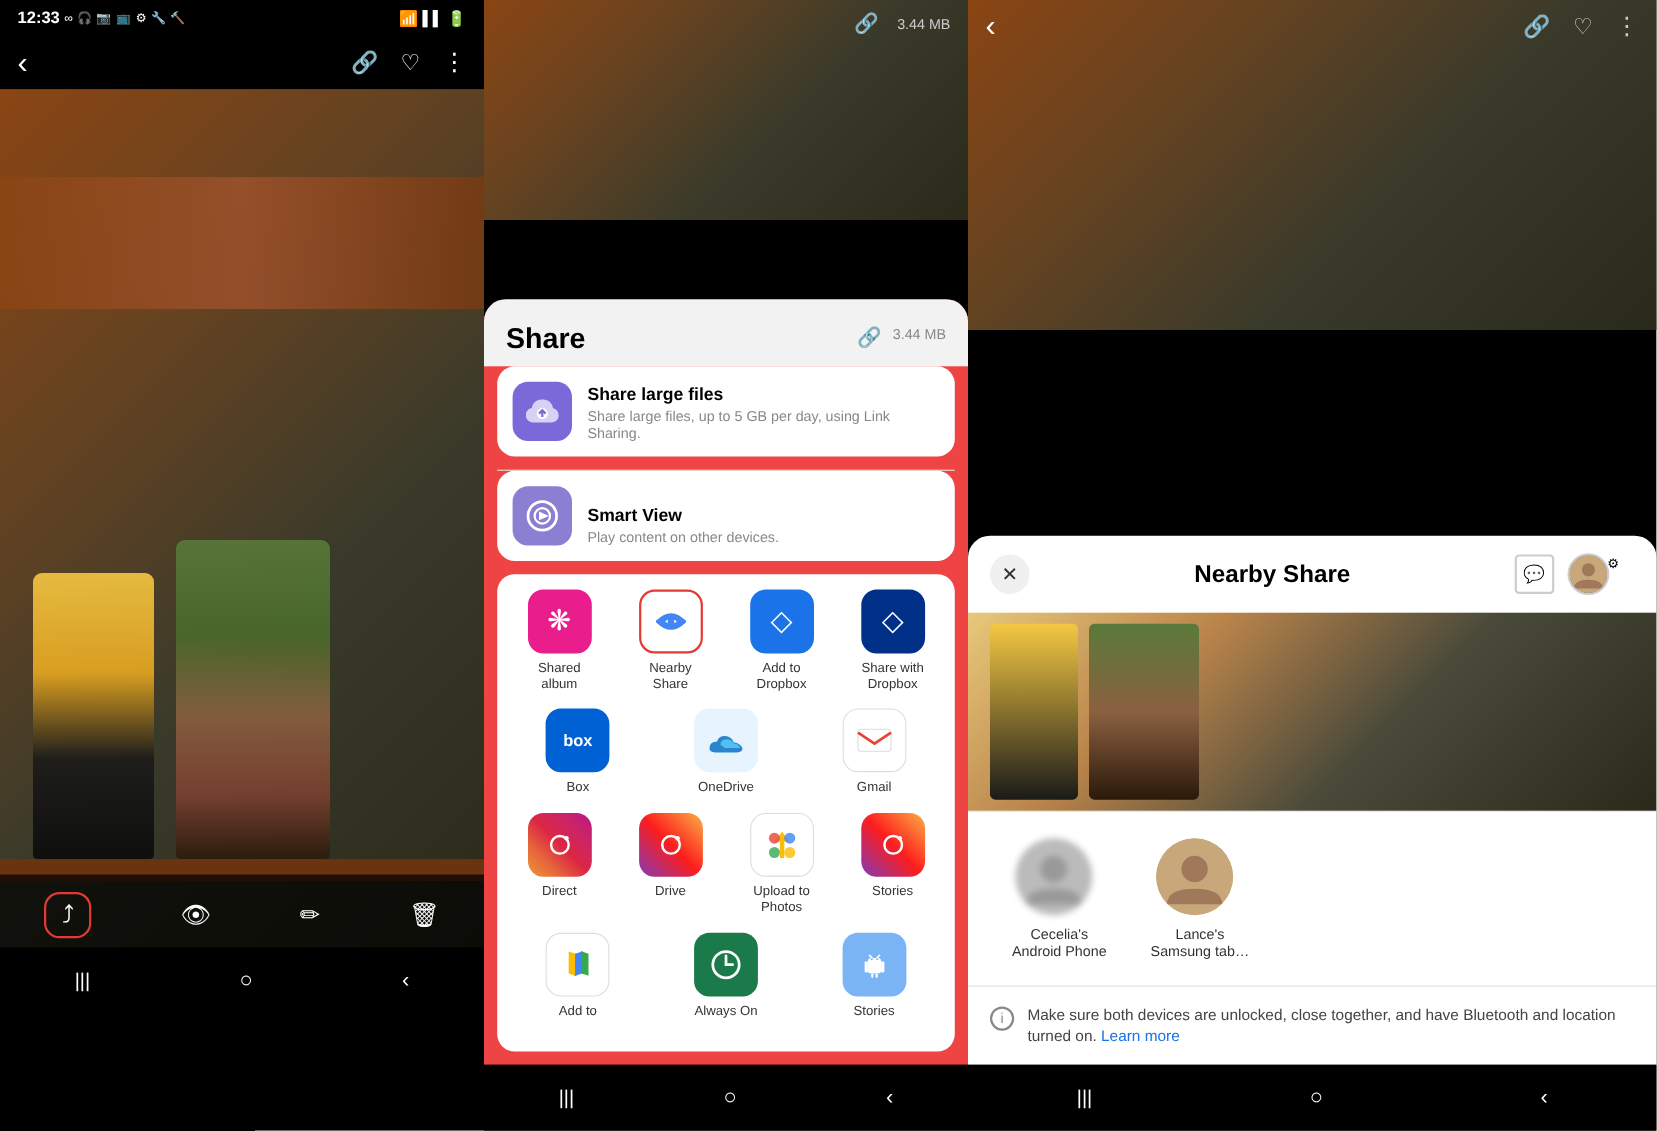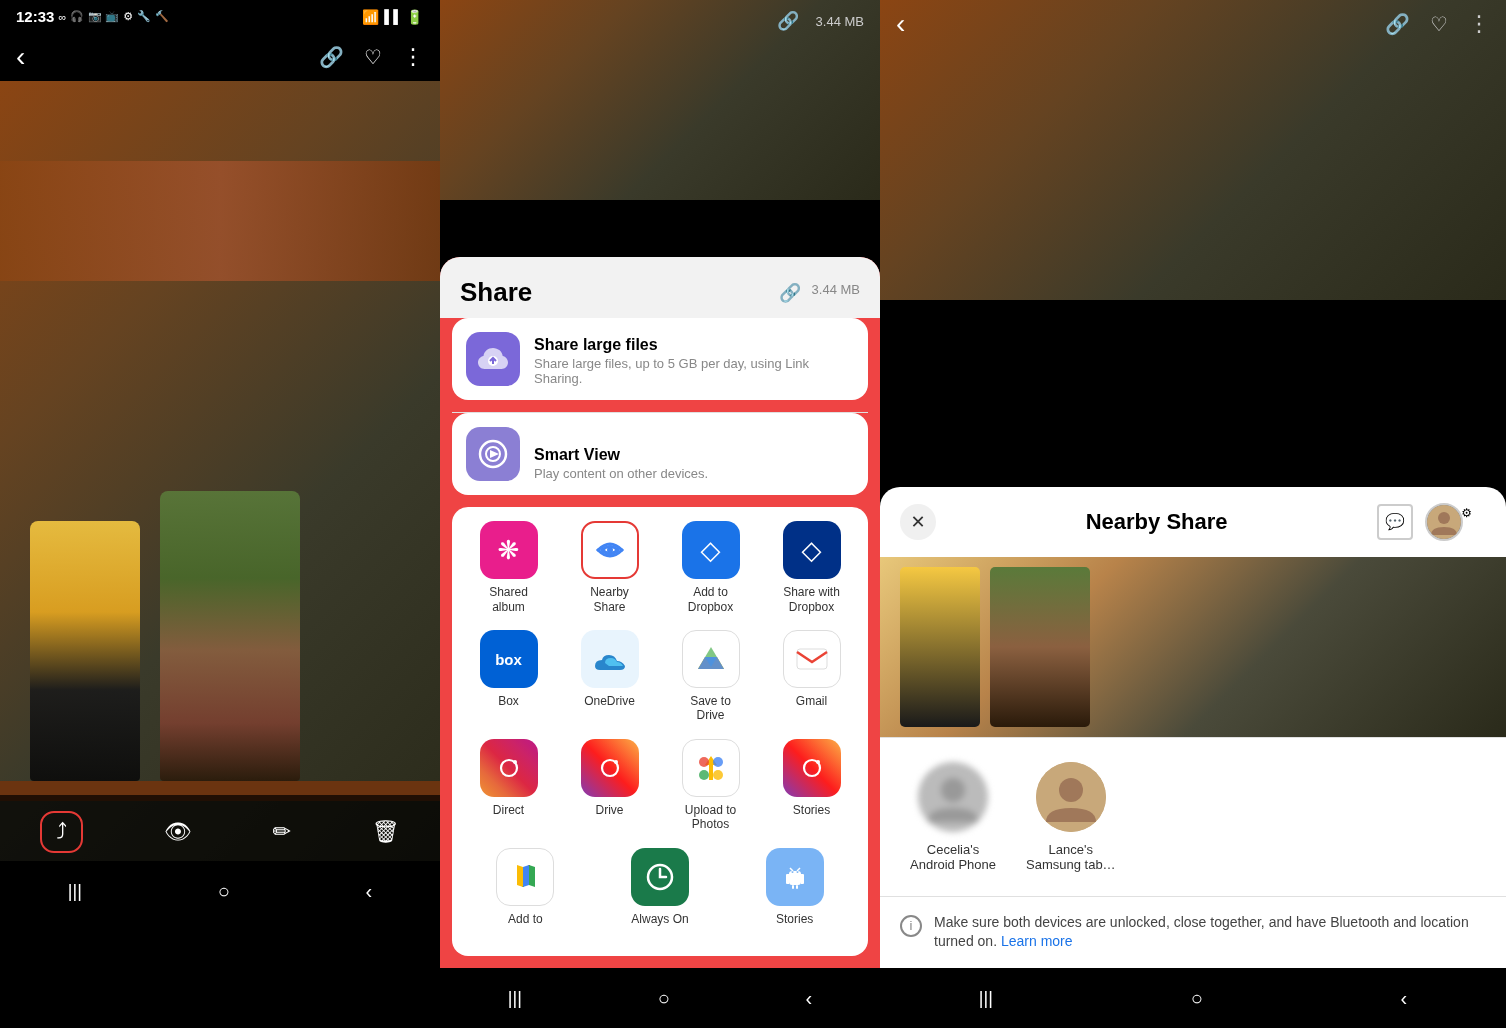--- a/index.html
+++ b/index.html
@@ -211,20 +211,21 @@
     }
     .device-avatar.blurred {
       background: #bbb;
       filter: blur(3px);
     }
     .device-label {
       font-size: 13px;
       color: #333;
       text-align: center;
       max-width: 90px;
+      margin-left: 10px;
     }
     .nearby-info {
       display: flex;
       align-items: flex-start;
       gap: 12px;
       padding: 16px 20px;
       border-top: 1px solid #e0e0e0;
     }
     .info-icon {
       width: 22px;
@@ -444,32 +445,20 @@
         <div class="app-item">
           <div class="app-icon" style="background:#e8f4fd;">
             <svg width="34" height="26" viewBox="0 0 34 26" fill="none">
               <path d="M2 20 Q2 14 9 14 Q10 9 16 9 Q22 9 24 15 Q29 15 32 20 Q32 24 27 24 L7 24 Q2 24 2 20Z" fill="#2986cc"></path>
               <path d="M12 17 Q12 12 18 12 Q22 12 24 16 Q28 16 30 20 L16 20 Z" fill="#50c0f0"></path>
             </svg>
           </div>
           <span class="app-label">OneDrive</span>
         </div>
 
-        <div class="app-item">
-          <div class="app-icon" style="background:#fff;border:1px solid #ddd;">
-            <svg width="30" height="28" viewBox="0 0 30 28" fill="none">
-              <polygon points="15,2 28,25 2,25" fill="none" stroke="#aaa" stroke-width="0"></polygon>
-              <polygon points="15,2 2,24 28,24" fill="#4caf50" opacity="0.7"></polygon>
-              <polygon points="2,24 15,2 28,24" fill="none"></polygon>
-              <path d="M2,24 L28,24 L21,12 L15,22 L9,12 Z" fill="#fbbc05" opacity="0.8"></path>
-              <path d="M9,12 L21,12 L28,24 L2,24 Z" fill="#4285f4" opacity="0.8"></path>
-            </svg>
-          </div>
-          <span class="app-label">Save to<br>Drive</span>
-        </div>
 
         <div class="app-item">
           <div class="app-icon" style="background:#fff;border:1px solid #ddd;">
             <svg width="34" height="26" viewBox="0 0 34 26" fill="none">
               <rect x="2" y="3" width="30" height="20" rx="3" fill="white" stroke="#ddd"></rect>
               <path d="M2 6 L17 16 L32 6" stroke="#ea4335" stroke-width="2.5" fill="none"></path>
             </svg>
           </div>
           <span class="app-label">Gmail</span>
         </div>

